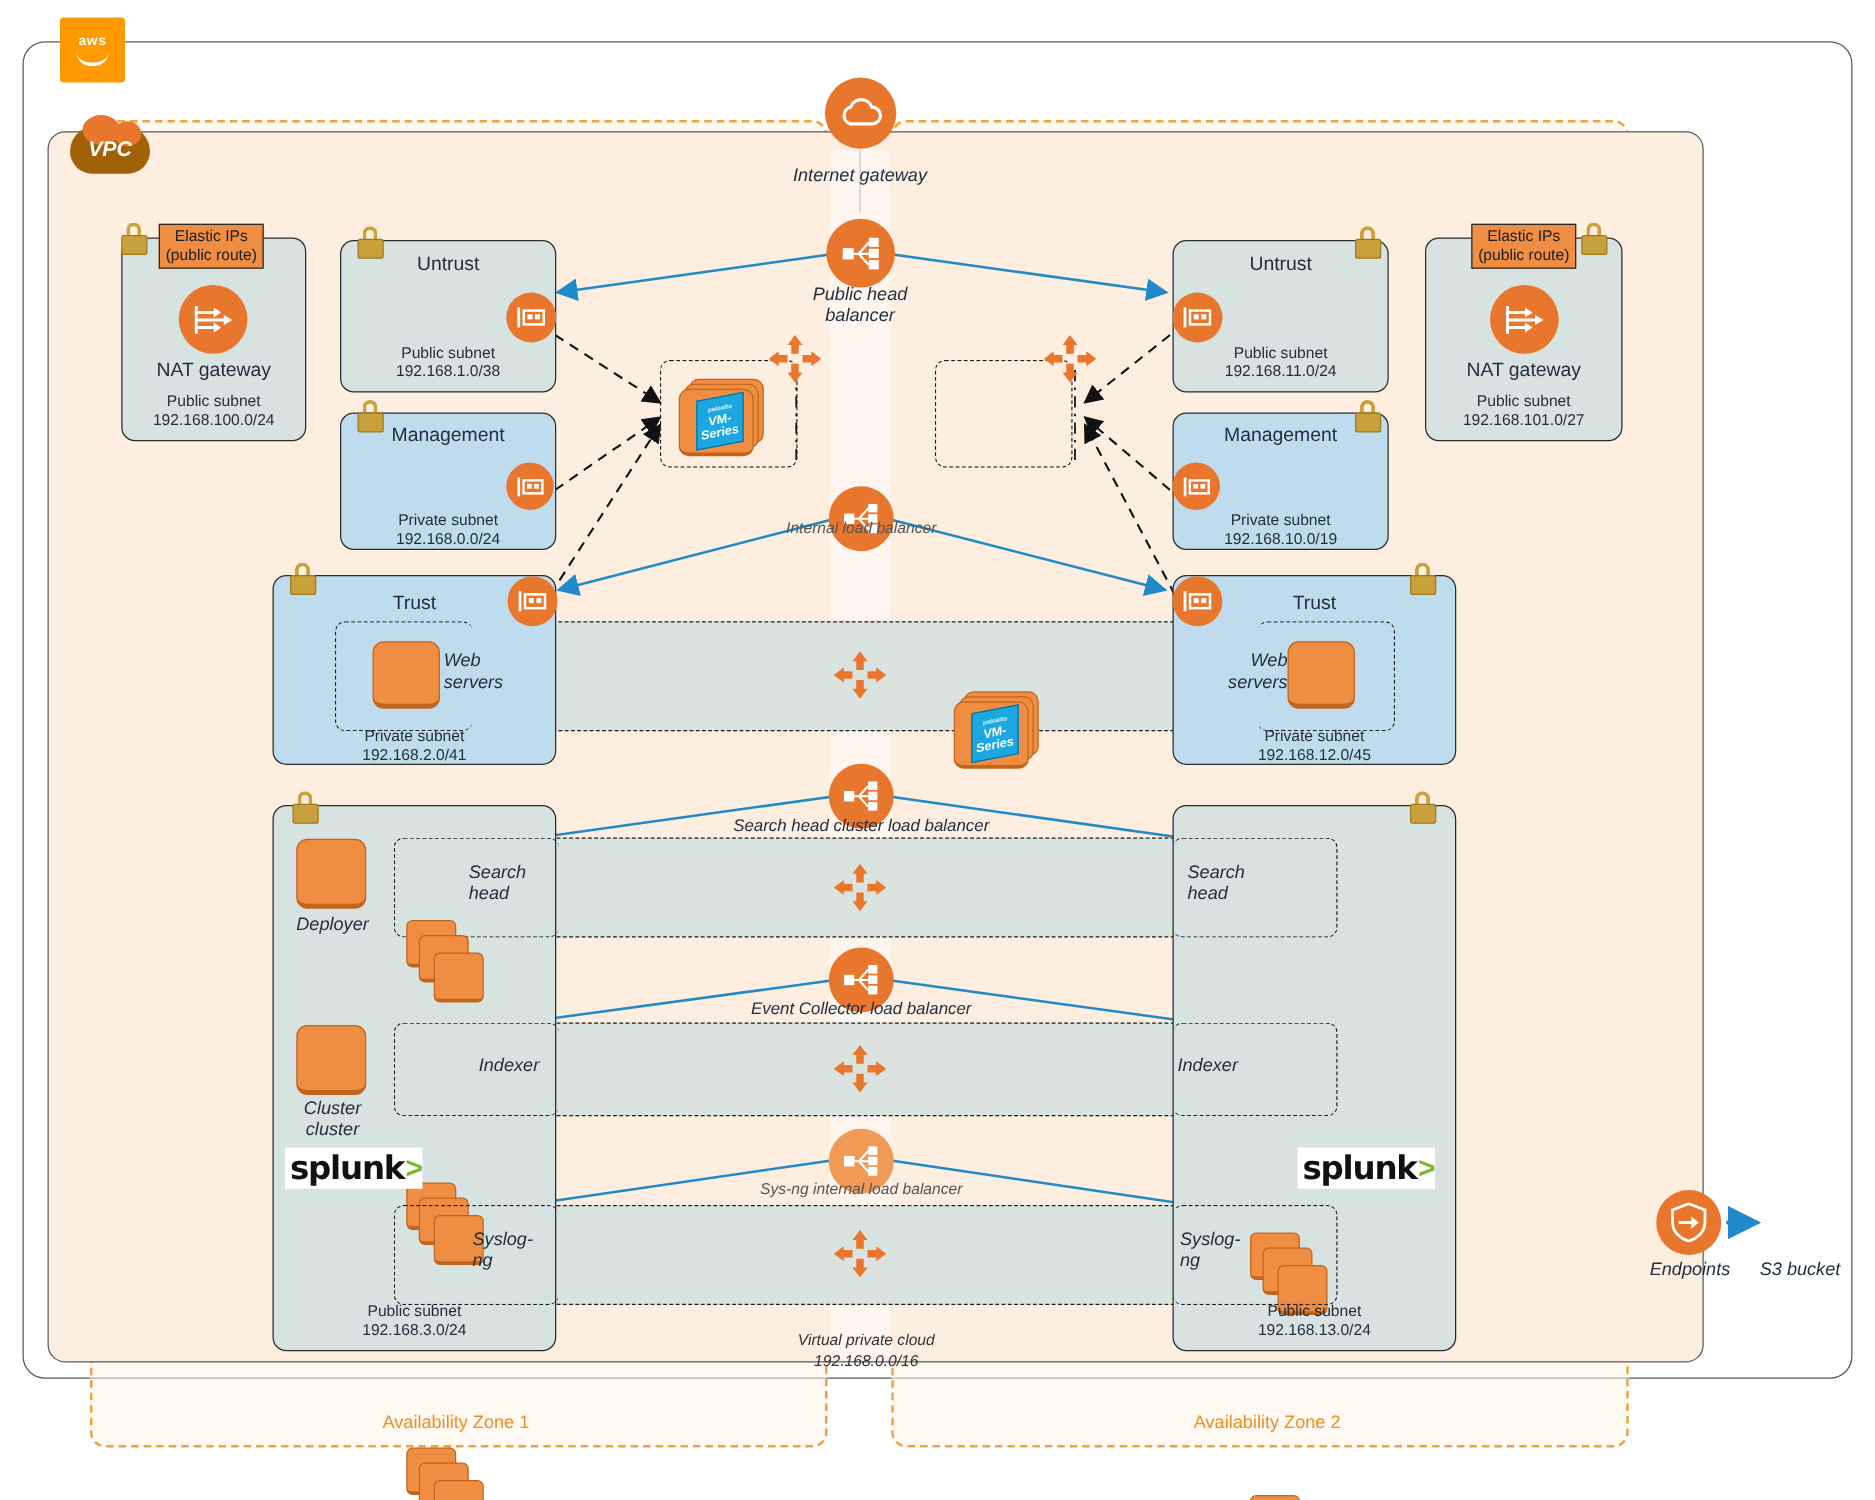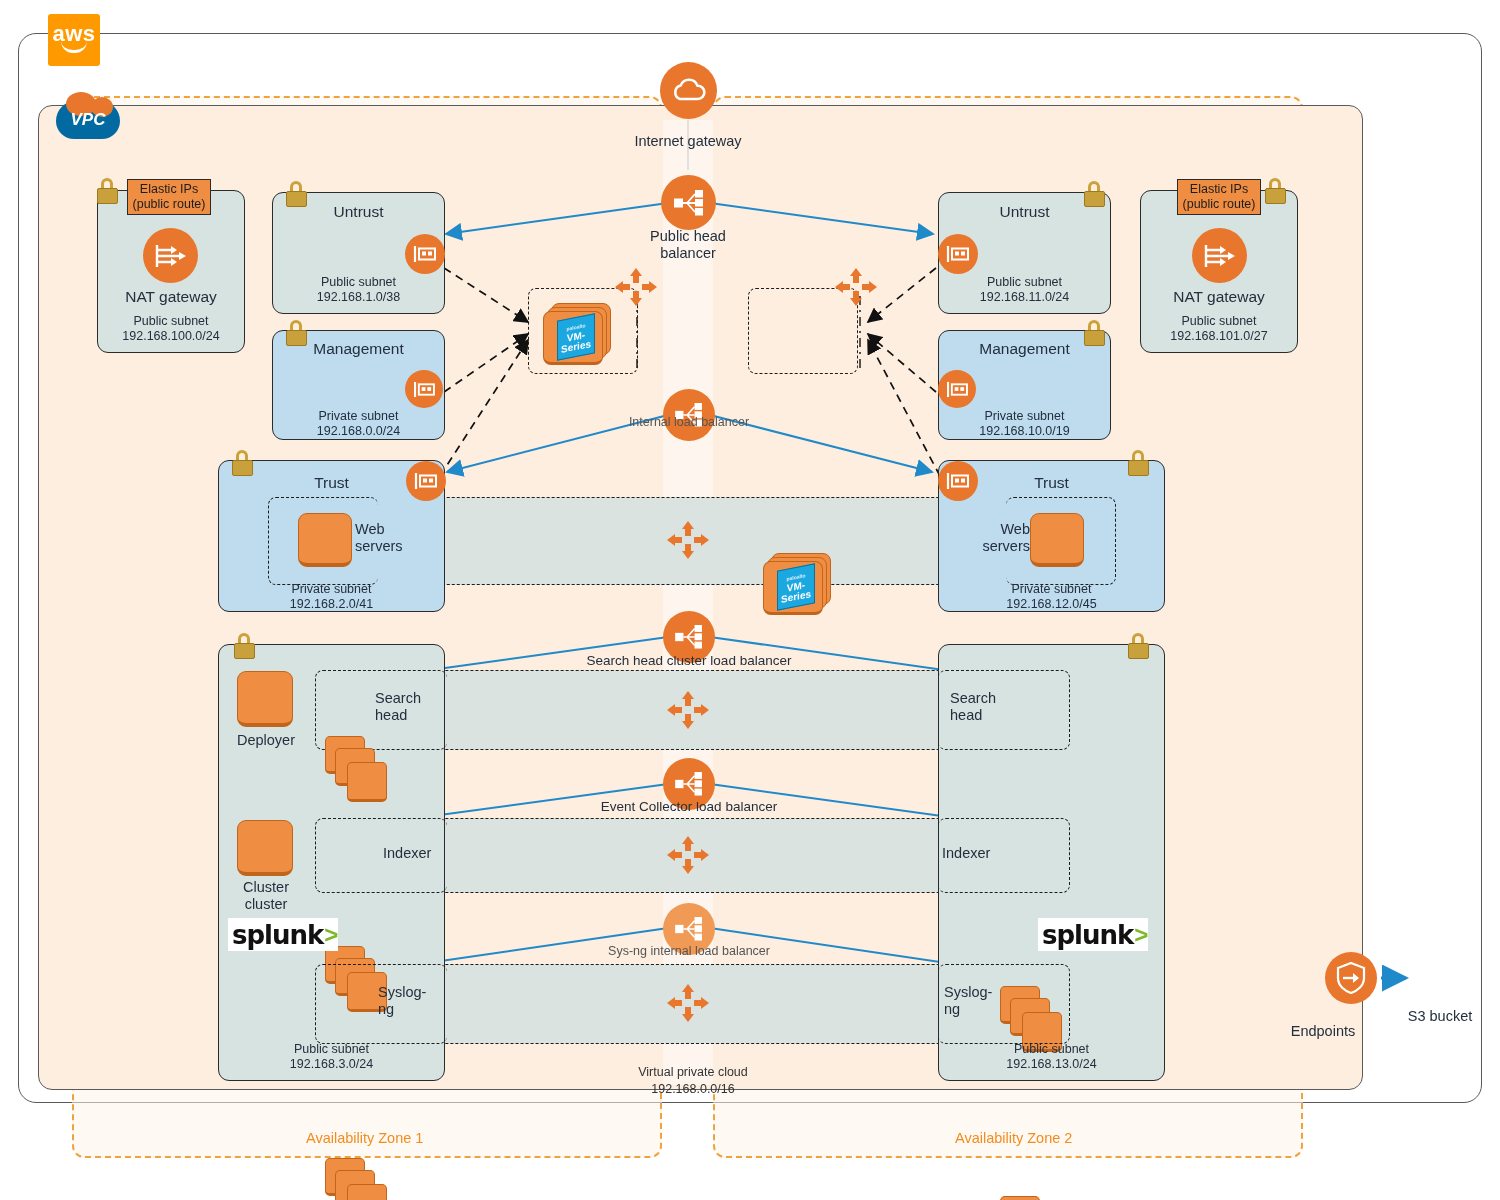--- a/index.html
+++ b/index.html
@@ -4,26 +4,26 @@
 <style>
   html,body{margin:0;padding:0;background:#ffffff;}
   body{width:1500px;height:1200px;font-family:"Liberation Sans",sans-serif;color:#232f3e;}
   #stage{position:relative;width:1500px;height:1200px;overflow:hidden;}
   .abs{position:absolute;box-sizing:border-box;}
 
   
   .aws-frame{left:18px;top:33px;width:1464px;height:1070px;border:1.5px solid #5a5a5a;border-radius:18px;background:#ffffff;}
   .aws-logo{left:48px;top:14px;width:52px;height:52px;background:#f90;border-radius:3px;
     display:flex;align-items:center;justify-content:center;flex-direction:column;}
-  .aws-logo span{color:#fff;font-size:22px;font-weight:bold;letter-spacing:.5px;line-height:13px;}
+  .aws-logo span{color:#fff;font-size:11px;font-weight:bold;letter-spacing:.5px;line-height:13px;}
   .aws-logo .smile{display:block;width:26px;height:9px;border-bottom:3px solid #fff;border-radius:0 0 14px 14px;margin-top:1px;}
 
   
   .vpc-box{left:38px;top:105px;width:1325px;height:985px;border:1.3px solid #5a5a5a;border-radius:14px;background:#fdeee0;}
-  .vpc-badge{left:56px;top:101px;width:64px;height:38px;background:#0369a1;border-radius:20px 20px 18px 18px;
+  .vpc-badge{left:56px;top:101px;width:64px;height:38px;background:#a16207;border-radius:20px 20px 18px 18px;
      display:flex;align-items:center;justify-content:center;}
   .vpc-badge::before{content:"";position:absolute;left:10px;top:-9px;width:30px;height:24px;background:#e8762c;border-radius:50%;}
   .vpc-badge::after{content:"";position:absolute;right:7px;top:-4px;width:22px;height:20px;background:#e8762c;border-radius:50%;}
   .vpc-badge span{position:relative;z-index:3;color:#fff;font-size:17px;font-weight:bold;font-style:italic;}
 
   
   .az{border:2px dashed #f0a33c;border-radius:12px;background:rgba(255,244,233,.55);}
   .az1{left:72px;top:96px;width:590px;height:1062px;}
   .az2{left:713px;top:96px;width:590px;height:1062px;}
   .az-label{font-size:14.5px;color:#f28c1e;}
@@ -44,21 +44,21 @@
 
   
   .eip{background:#ef8d42;border:1.2px solid #2b2b2b;text-align:center;font-size:12.5px;line-height:15px;padding:2px 4px;color:#1d1d1d;}
 
   
   .circ{border-radius:50%;background:#e8762c;display:flex;align-items:center;justify-content:center;}
   .circ.light{background:#f09a55;}
   .circ svg{display:block;}
 
   
-  .lbl{position:absolute;text-align:center;font-size:14.5px;color:#232f3e;line-height:17px;}
+  .lbl{position:absolute;text-align:center;font-size:14.5px;color:#232f3e;line-height:17px;font-style:italic;}
   .lbl.small{font-size:12.5px;color:#555;}
 
   
   .inst{background:#ef8d42;border:1.5px solid #c2651c;border-bottom-width:4px;border-radius:9px;}
   .stack{position:relative;}
   .stack i{position:absolute;display:block;background:#ef8d42;border:1.5px solid #c2651c;border-bottom-width:3px;border-radius:5px;}
 
   
   .dashgrp{border:1.6px dashed #1c1c1c;border-radius:8px;background:transparent;}
   .band{background:#dbe3e0;border-top:1.7px dashed #1c1c1c;border-bottom:1.7px dashed #1c1c1c;}
@@ -548,21 +548,21 @@
   </svg>
 </div>
 
 <div class="abs circ" style="left:1325px;top:952px;width:52px;height:52px;">
   <svg width="30" height="32" viewBox="0 0 30 32">
     <path d="M15 1 L28 6 L28 16 C28 24 21 29 15 31 C9 29 2 24 2 16 L2 6 Z" fill="none" stroke="#fff" stroke-width="2.2"></path>
     <path d="M7 16 L21 16" stroke="#fff" stroke-width="2.4"></path>
     <path d="M17 11 L23 16 L17 21 Z" fill="#fff"></path>
   </svg>
 </div>
-<div class="lbl" style="left:1277px;top:1008px;width:92px;margin-top:15px;">Endpoints</div>
+<div class="lbl" style="left:1306px;top:1008px;width:92px;">Endpoints</div>
 
 <div class="lbl" style="left:1392px;top:1008px;width:96px;">S3 bucket</div>
 
 <div class="lbl small" style="left:608px;top:1064px;width:170px;color:#333;">
   <div>Virtual private cloud</div>
   <div>192.168.0.0/16</div>
 </div>
 
 <div class="abs az-label az1-label">Availability Zone 1</div>
 <div class="abs az-label az2-label">Availability Zone 2</div>

